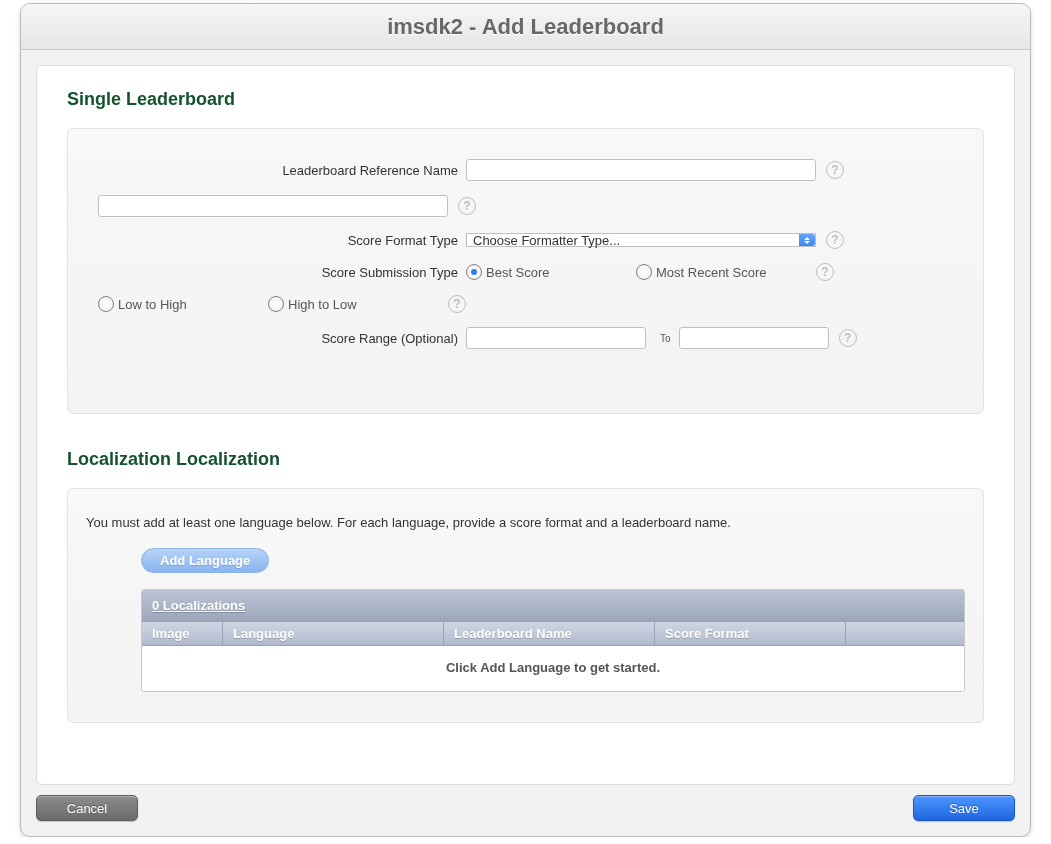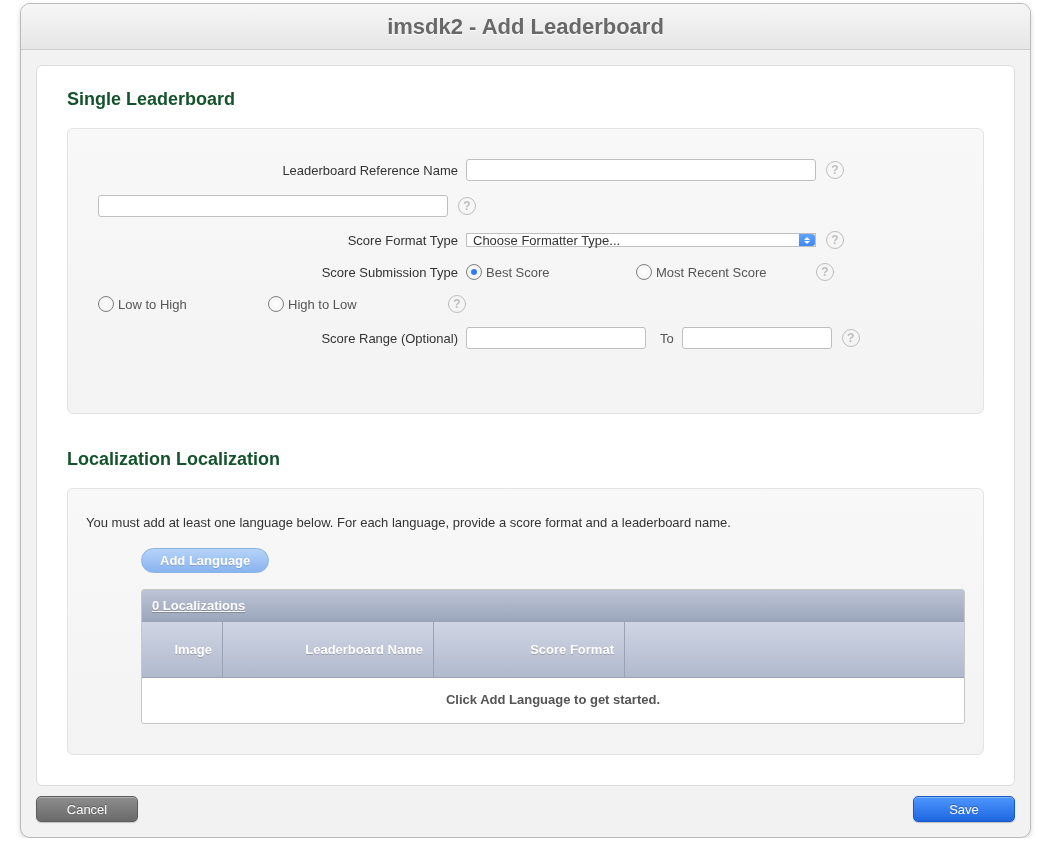--- a/index.html
+++ b/index.html
@@ -126,21 +126,21 @@
   }
   .radio.selected::after{
     content:"";width:6px;height:6px;border-radius:50%;background:#2f7df6;display:block;
   }
   .radio-text{color:#555;}
   .radio-spacer{width:170px;display:inline-flex;align-items:center;}
   .help-circle{
     width:18px;height:18px;border-radius:50%;border:1.5px solid #bdbdbd;color:#bdbdbd;font-size:12px;font-weight:bold;display:flex;align-items:center;justify-content:center;margin-left:10px;
     box-sizing:border-box;
   }
-  .to-label{margin:0 8px 0 14px;color:#555;font-size:13px;}
+  .to-label{margin:0 8px 0 14px;color:#555;font-size:10px;}
   .loc-desc{font-size:13px;color:#333;margin:4px 0 18px 0;}
   .add-lang-btn{
     display:inline-block;
     padding:4px 18px;
     border-radius:14px;
     font-size:13px;
     color:#fff;
     font-weight:600;
     background:linear-gradient(#b6d3f8,#89b4ef);
     border:1px solid #8cb3e6;
@@ -165,21 +165,21 @@
     text-decoration:underline;
   }
   .loc-cols{
     display:flex;
     background:linear-gradient(#cfd5e3,#b0b9cd);
     color:#fff;
     font-size:13px;
     font-weight:bold;
     text-shadow:0 1px 0 rgba(0,0,0,0.2);
   }
-  .loc-cols > div{padding:20px 10px;border-right:1px solid #9aa3b5;border-bottom:1px solid #9aa3b5;text-align:right;}
+  .loc-cols > div{padding:4px 10px;border-right:1px solid #9aa3b5;border-bottom:1px solid #9aa3b5;}
   .c-image{width:60px;}
   .c-lang{width:200px;}
   .c-name{width:190px;}
   .c-score{width:170px;}
   .c-last{flex:1;border-right:none !important;}
   .loc-empty{
     background:#fff;text-align:center;color:#555;font-size:13px;font-weight:600;padding:14px 0 16px;
   }
   .footer{
     display:flex;justify-content:space-between;align-items:center;padding:10px 15px 15px;
@@ -283,20 +283,21 @@
     <div class="section-title" style="margin-top:35px">Localization Localization</div>
 
     <div class="panel" style="padding:22px 18px 30px 18px">
       <div class="loc-desc">You must add at least one language below. For each language, provide a score format and a leaderboard name.</div>
       <span class="add-lang-btn">Add Language</span>
 
       <div class="loc-table">
         <div class="loc-header">0 Localizations</div>
         <div class="loc-cols">
           <div class="c-image">Image</div>
+          <div class="c-lang">Language</div>
           <div class="c-name">Leaderboard Name</div>
           <div class="c-score">Score Format</div>
           <div class="c-last"></div>
         </div>
         <div class="loc-empty">Click Add Language to get started.</div>
       </div>
     </div>
 
   </div>
 

